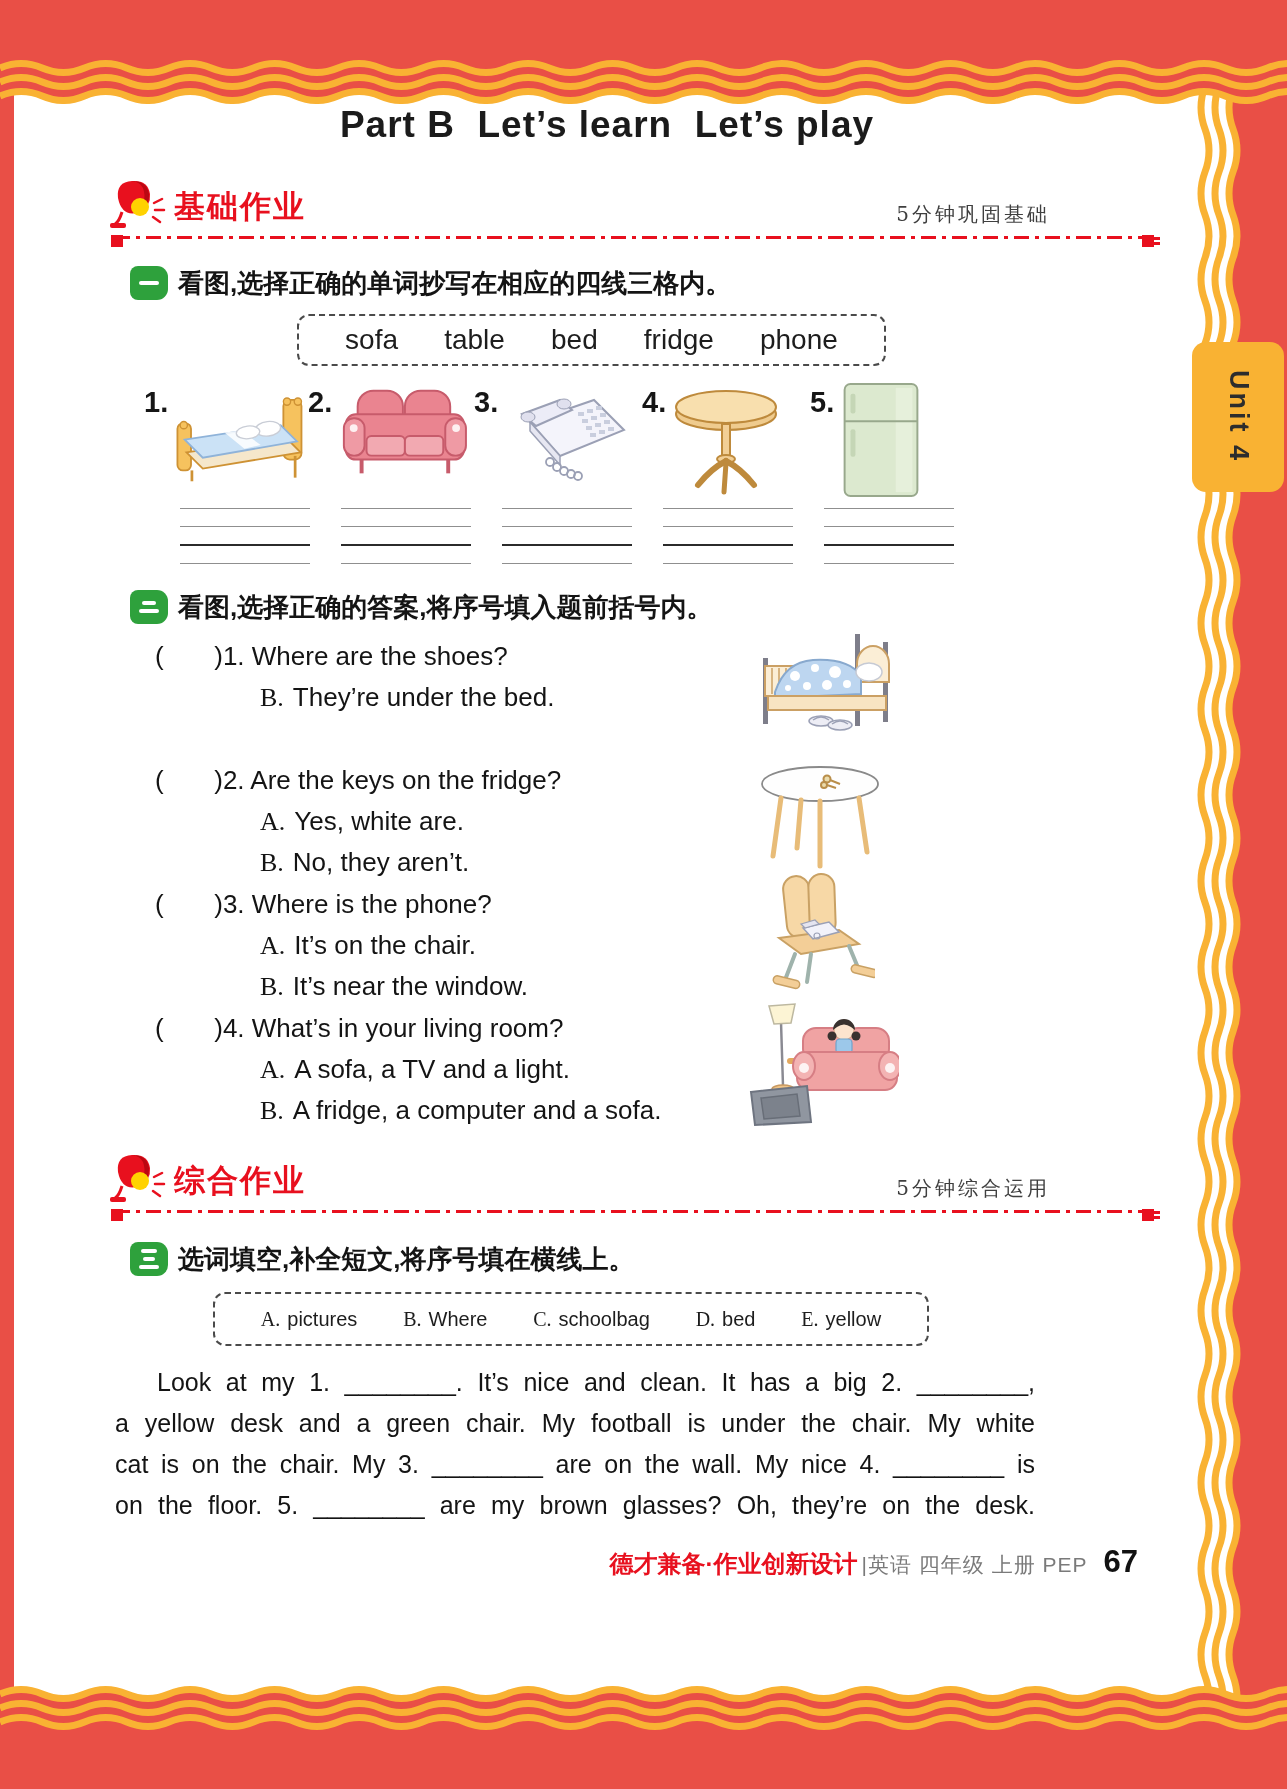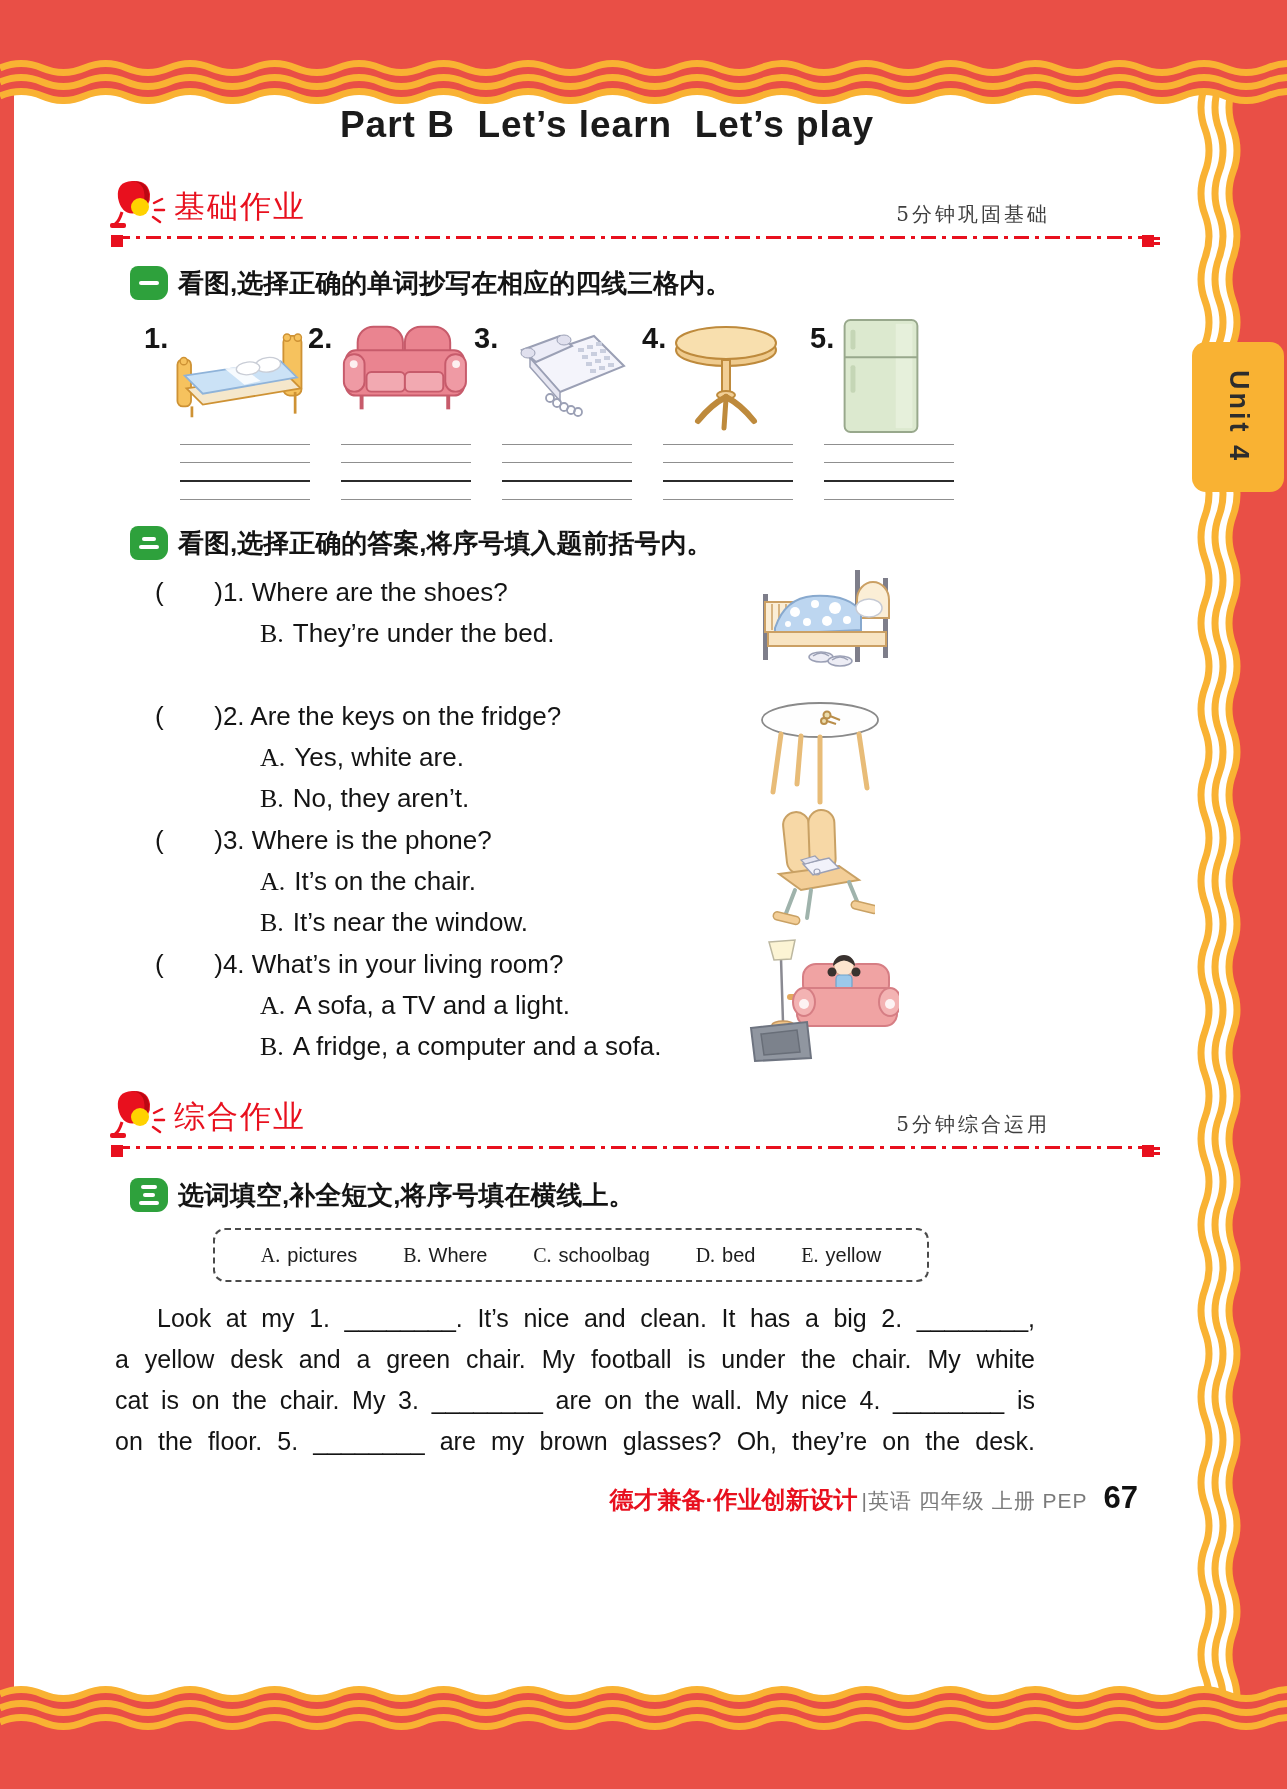--- a/index.html
+++ b/index.html
@@ -23,21 +23,21 @@
   }
   .content{position:absolute;left:14px;top:0;width:1186px;z-index:5;}
 
   .page-title{
     margin-top:104px;text-align:center;white-space:pre;
     font-size:37px;font-weight:bold;color:#1b1b1b;letter-spacing:1px;
   }
 
   .section-head{display:flex;align-items:flex-end;margin:26px 0 0 96px;height:58px;}
   .lamp{width:56px;height:52px;flex:0 0 auto;}
-  .section-label{font-size:31px;font-weight:normal;color:#E8101E;margin-left:8px;letter-spacing:2px;padding-bottom:2px;}
+  .section-label{font-size:31px;font-weight:bold;color:#E8101E;margin-left:8px;letter-spacing:2px;padding-bottom:2px;}
   .time-note{margin-left:auto;margin-right:150px;font-family:"DejaVu Serif","Liberation Serif",serif;
     font-size:20px;color:#3f3f3f;letter-spacing:3px;padding-bottom:2px;}
   .divider-wrap{position:relative;margin:6px 52px 0 101px;height:12px;}
   .divider{height:3px;margin-top:4px;
     background:repeating-linear-gradient(90deg,#E8101E 0 15px,transparent 15px 21px,#E8101E 21px 25px,transparent 25px 31px);}
   .cap-l,.cap-r{position:absolute;top:-1px;width:12px;height:12px;background:#E8101E;}
   .cap-l{left:-4px;}
   .cap-r{right:-6px;}
   .cap-r::after{content:"";position:absolute;left:12px;top:2px;width:6px;height:3px;background:#E8101E;box-shadow:0 5px 0 #E8101E;}
 
@@ -140,20 +140,27 @@
     <span class="cap-r"></span>
   </div>
 
   <div class="ex-row" style="margin-top:16px">
     <span class="badge" aria-label="一">
       <span class="bar" style="width:20px"></span>
     </span>
     <span class="instruction">看图,选择正确的单词抄写在相应的四线三格内。</span>
   </div>
 
+  <div class="word-box">
+    <span>sofa</span>
+    <span>table</span>
+    <span>bed</span>
+    <span>fridge</span>
+    <span>phone</span>
+  </div>
 
   <div class="items-row">
     <div class="item" style="width:164px">
       <span class="item-num">1.</span>
       <svg width="150" height="112" viewBox="0 0 150 112">
         <rect x="123" y="16" width="20" height="66" rx="7" fill="#F6C25E" stroke="#CE9234" stroke-width="2"></rect>
         <circle cx="127" cy="18" r="4" fill="#F6C25E" stroke="#CE9234" stroke-width="1.5"></circle>
         <circle cx="139" cy="18" r="4" fill="#F6C25E" stroke="#CE9234" stroke-width="1.5"></circle>
         <rect x="6" y="42" width="15" height="52" rx="6" fill="#F6C25E" stroke="#CE9234" stroke-width="2"></rect>
         <circle cx="13" cy="44" r="4" fill="#F6C25E" stroke="#CE9234" stroke-width="1.5"></circle>

